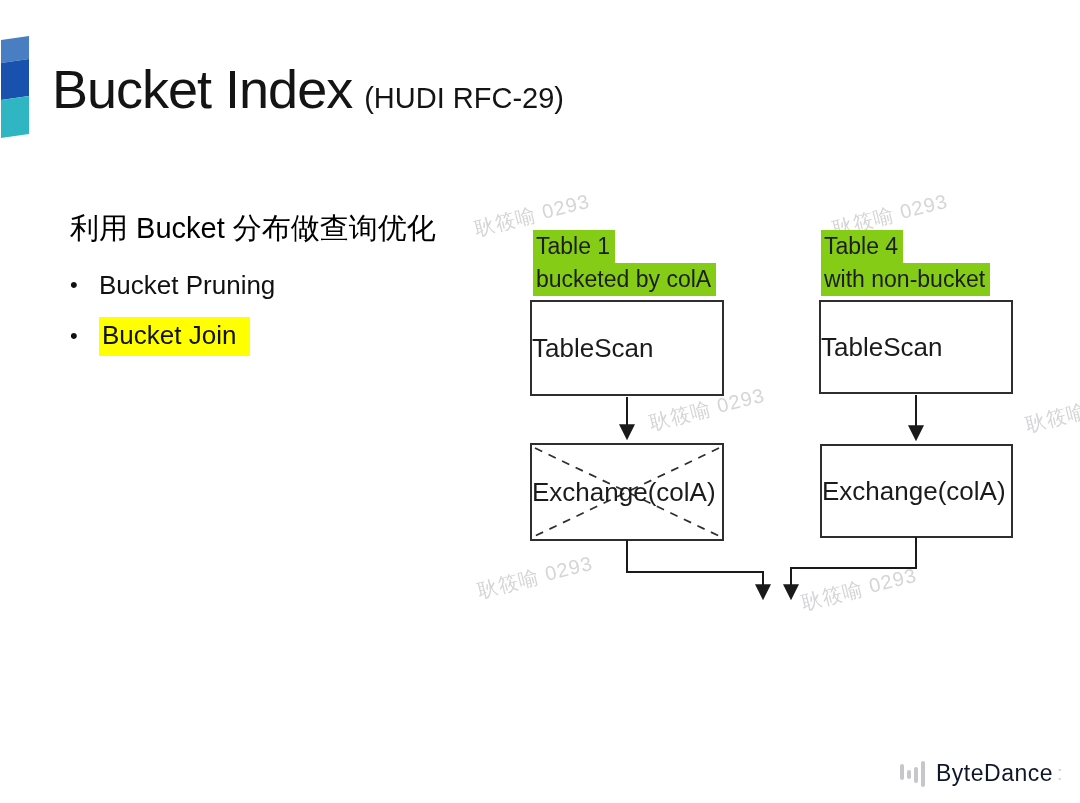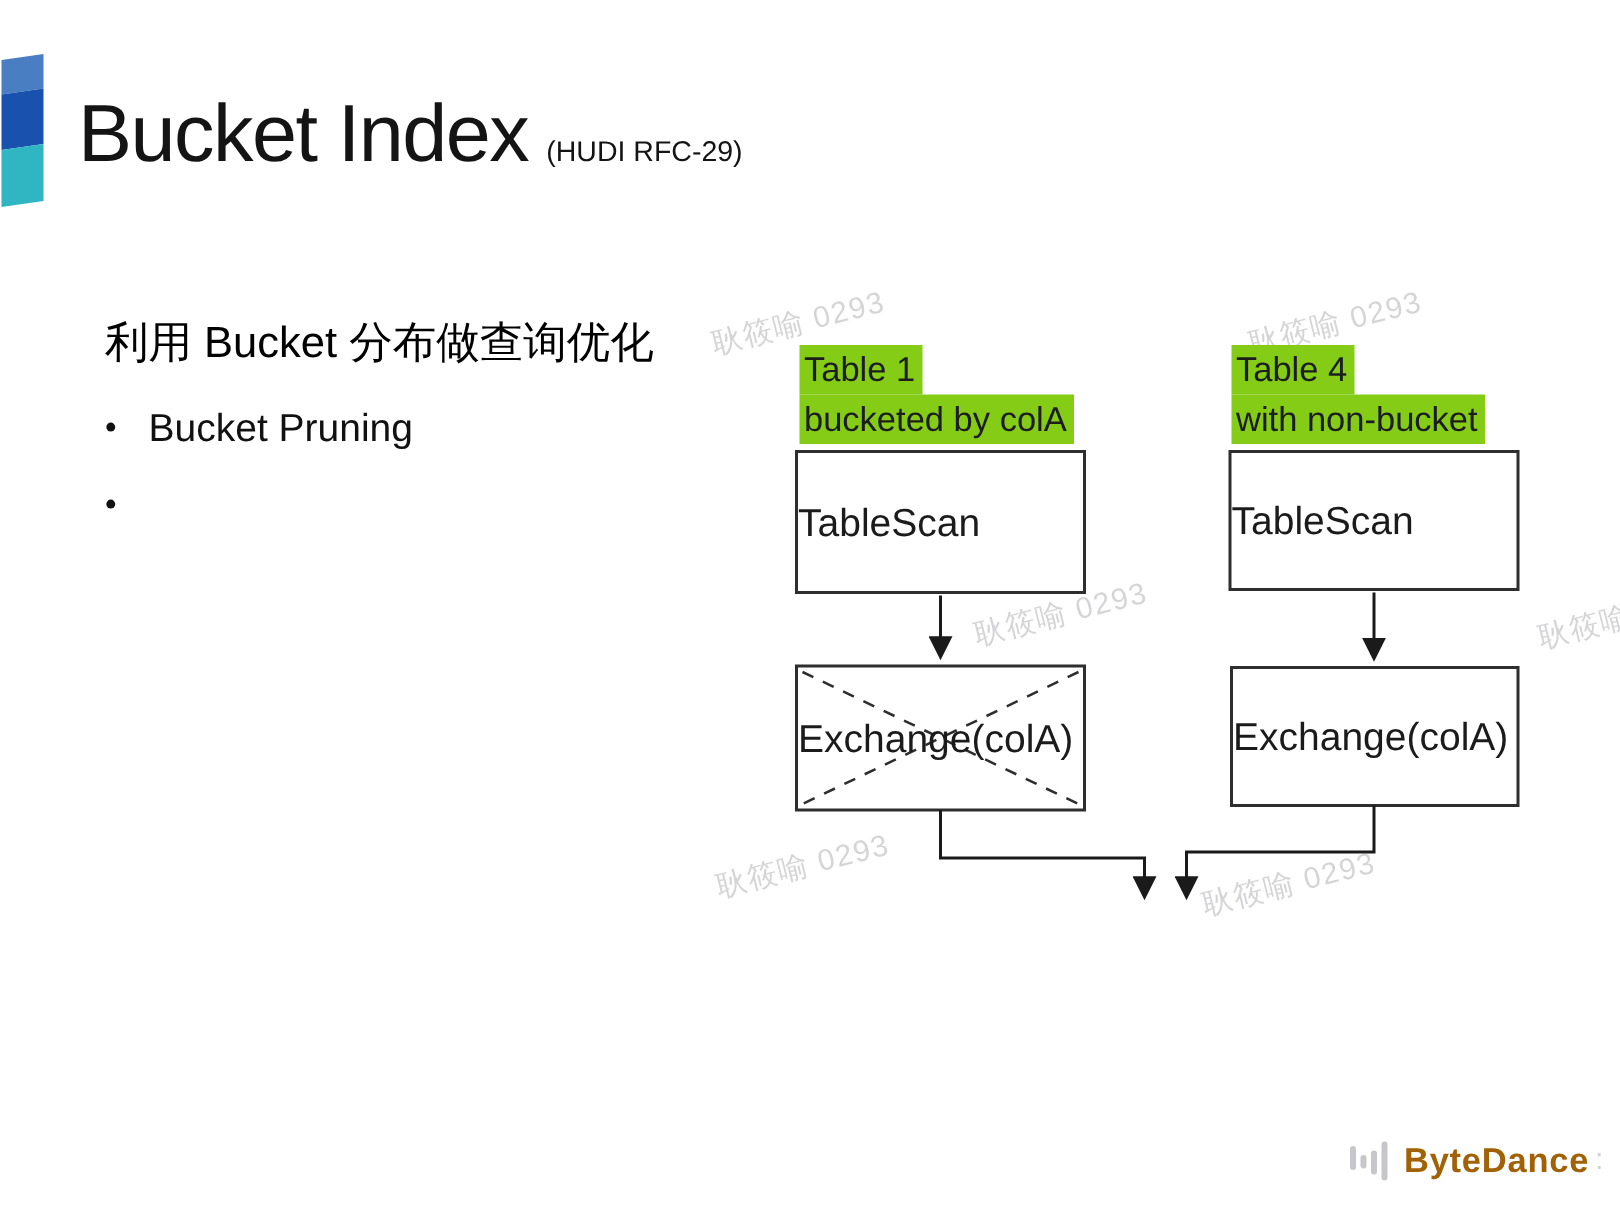--- a/index.html
+++ b/index.html
@@ -12,21 +12,21 @@
   .logo{position:absolute;left:1px;top:40px;width:28px;height:98px;
         transform:skewY(-8deg);transform-origin:0 0;}
   .logo .band{width:100%;}
   .logo .b1{height:23px;}
   .logo .b2{height:37px;}
   .logo .b3{height:38px;}
 
   
   .title-row{position:absolute;left:52px;top:58px;display:flex;align-items:baseline;gap:12px;}
   .title-row h1{margin:0;font-size:54px;font-weight:400;letter-spacing:-1px;color:#141414;}
-  .title-suffix{font-size:19px;font-weight:400;color:#141414;}
+  .title-suffix{font-size:29px;font-weight:400;color:#141414;}
 
   
   .heading{position:absolute;left:70px;top:209px;margin:0;
            font-size:29px;font-weight:500;color:#000;}
   .bullets{position:absolute;left:70px;top:268px;margin:0;padding:0;list-style:none;}
   .bullets li{display:flex;align-items:center;margin-bottom:17px;height:34px;}
   .bullets .marker{width:29px;font-size:22px;color:#111;}
   .bullet-label{font-size:26px;color:#111;}
   .bullet-label.hl{padding:3px 14px 5px 3px;}
 
@@ -54,21 +54,21 @@
   .n-ex1{left:530px;top:443px;width:194px;height:98px;}
   .n-ex2{left:820px;top:444px;width:193px;height:94px;}
   .n-join{left:676px;top:603px;width:193px;height:96px;}
   .node .xmark{position:absolute;left:0;top:0;width:100%;height:100%;}
   .node .nlabel{position:relative;z-index:1;}
 
   .connectors{position:absolute;left:0;top:0;width:1080px;height:803px;pointer-events:none;}
 
   
   .footer{position:absolute;left:900px;top:758px;display:flex;align-items:center;gap:8px;}
-  .footer .brand-text{font-size:23px;font-weight:700;letter-spacing:.5px;color:#a16207;}
+  .footer .brand-text{font-size:23px;font-weight:400;letter-spacing:.5px;color:#0f172a;}
   .footer .colon{font-size:20px;color:#d2d2d6;margin-left:-4px;}
 </style>
 </head>
 <body>
 
 <div class="slide">
 
   <div class="logo">
     <div class="band b1" style="background-color: rgb(74, 126, 194);"></div>
     <div class="band b2" style="background-color: rgb(25, 81, 175);"></div>
@@ -82,20 +82,21 @@
 
   <h2 class="heading">利用 Bucket 分布做查询优化</h2>
 
   <ul class="bullets">
     <li>
       <span class="marker">•</span>
       <span class="bullet-label">Bucket Pruning</span>
     </li>
     <li>
       <span class="marker">•</span>
+      <span class="bullet-label hl" style="background-color: rgb(255, 255, 0);">Bucket Join</span>
     </li>
   </ul>
 
   <span class="wm wm1" style="color: rgba(150, 150, 158, 0.4);">耿筱喻 0293</span>
   <span class="wm wm2" style="color: rgba(150, 150, 158, 0.4);">耿筱喻 0293</span>
   <span class="wm wm3" style="color: rgba(150, 150, 158, 0.4);">耿筱喻 0293</span>
   <span class="wm wm4" style="color: rgba(150, 150, 158, 0.4);">耿筱喻 0293</span>
   <span class="wm wm5" style="color: rgba(150, 150, 158, 0.4);">耿筱喻 0293</span>
   <span class="wm wm6" style="color: rgba(150, 150, 158, 0.4);">耿筱喻 0293</span>
 

